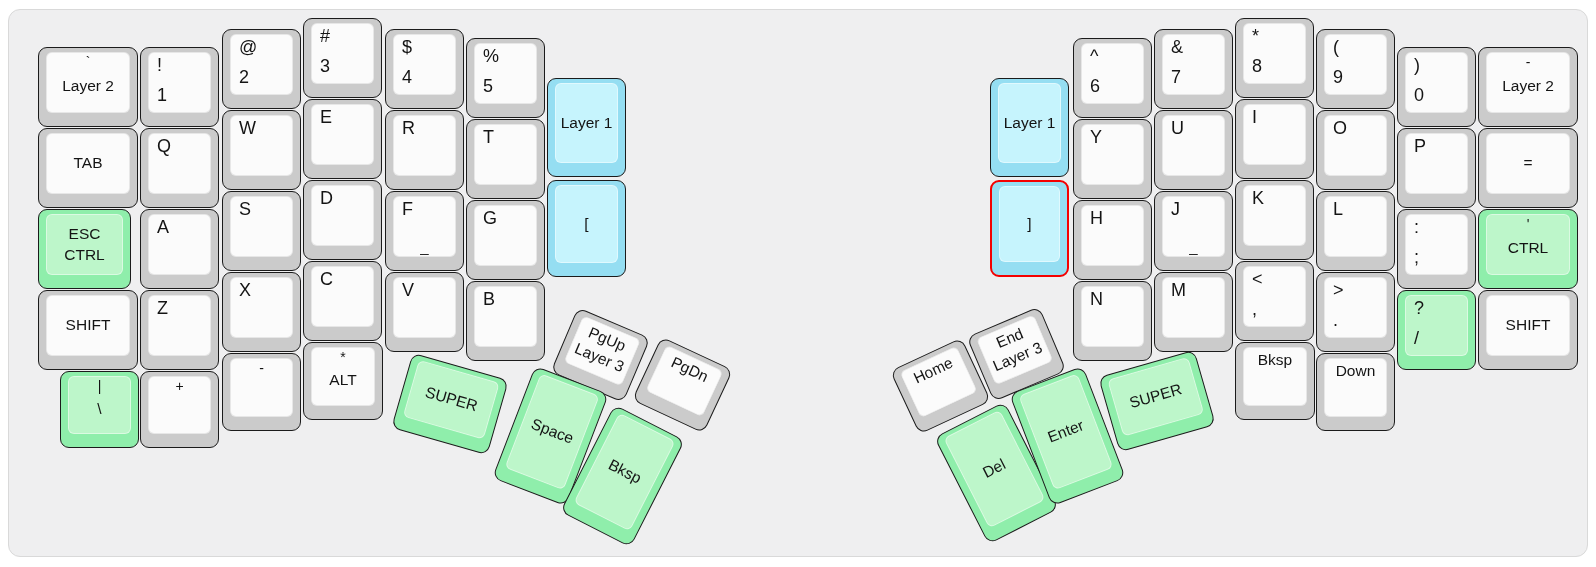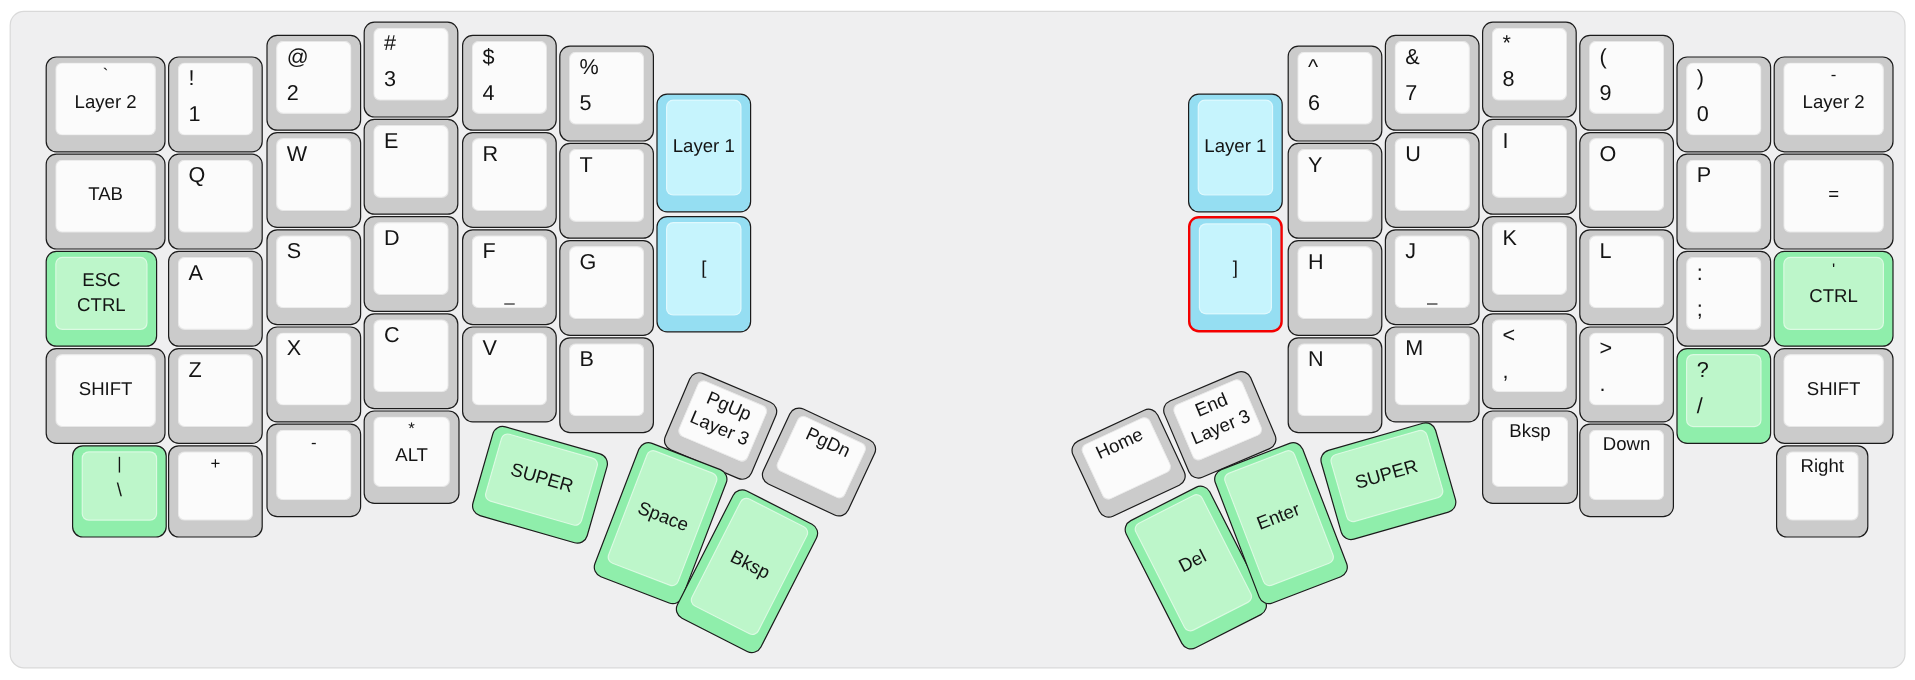--- a/index.html
+++ b/index.html
@@ -442,21 +442,14 @@
           </div>
         </div>
       </div>
       <div class="key" style="left: 1478px; top: 290px; width: 100px; height: 80px;">
         <div class="cap">
           <div class="leg c">
             <div>SHIFT</div>
           </div>
         </div>
       </div>
-      <div class="key" style="left: 1480px; top: 371px; width: 77px; height: 77px;">
-        <div class="cap">
-          <div class="leg c top">
-            <div>Right</div>
-          </div>
-        </div>
-      </div>
     </div>
 </div>
 
 </body></html>

